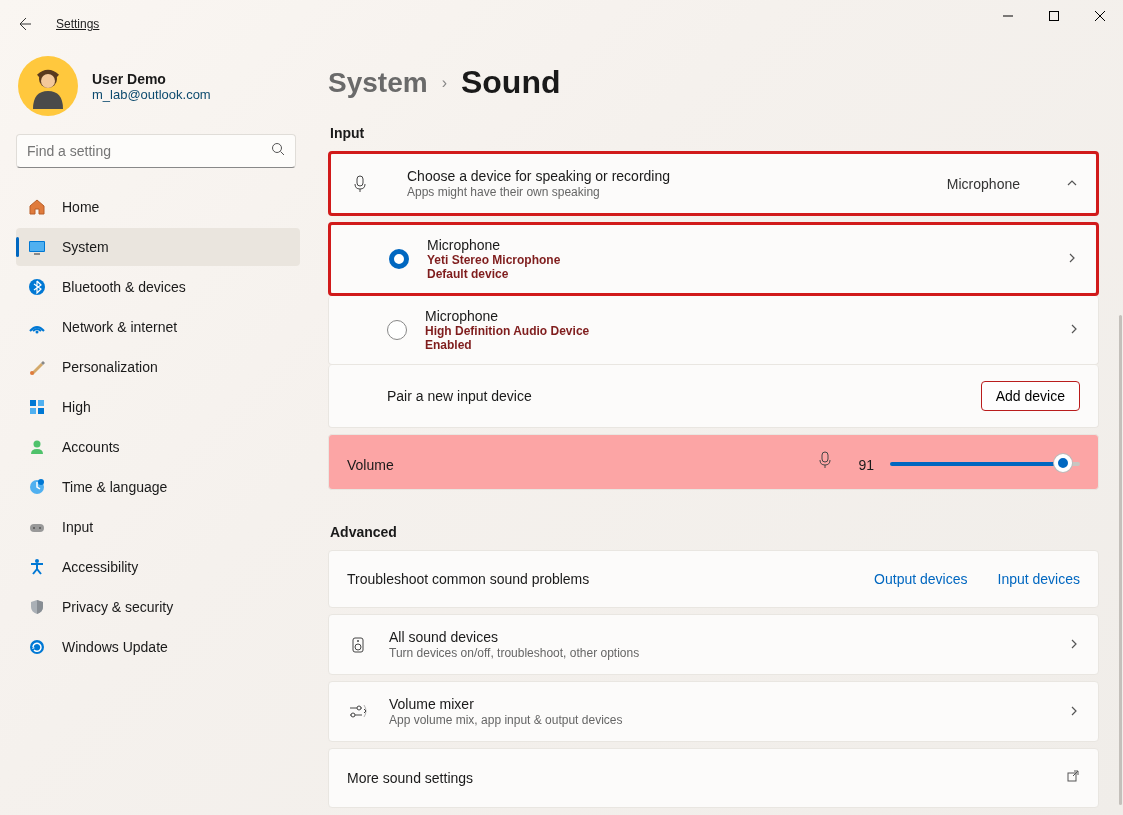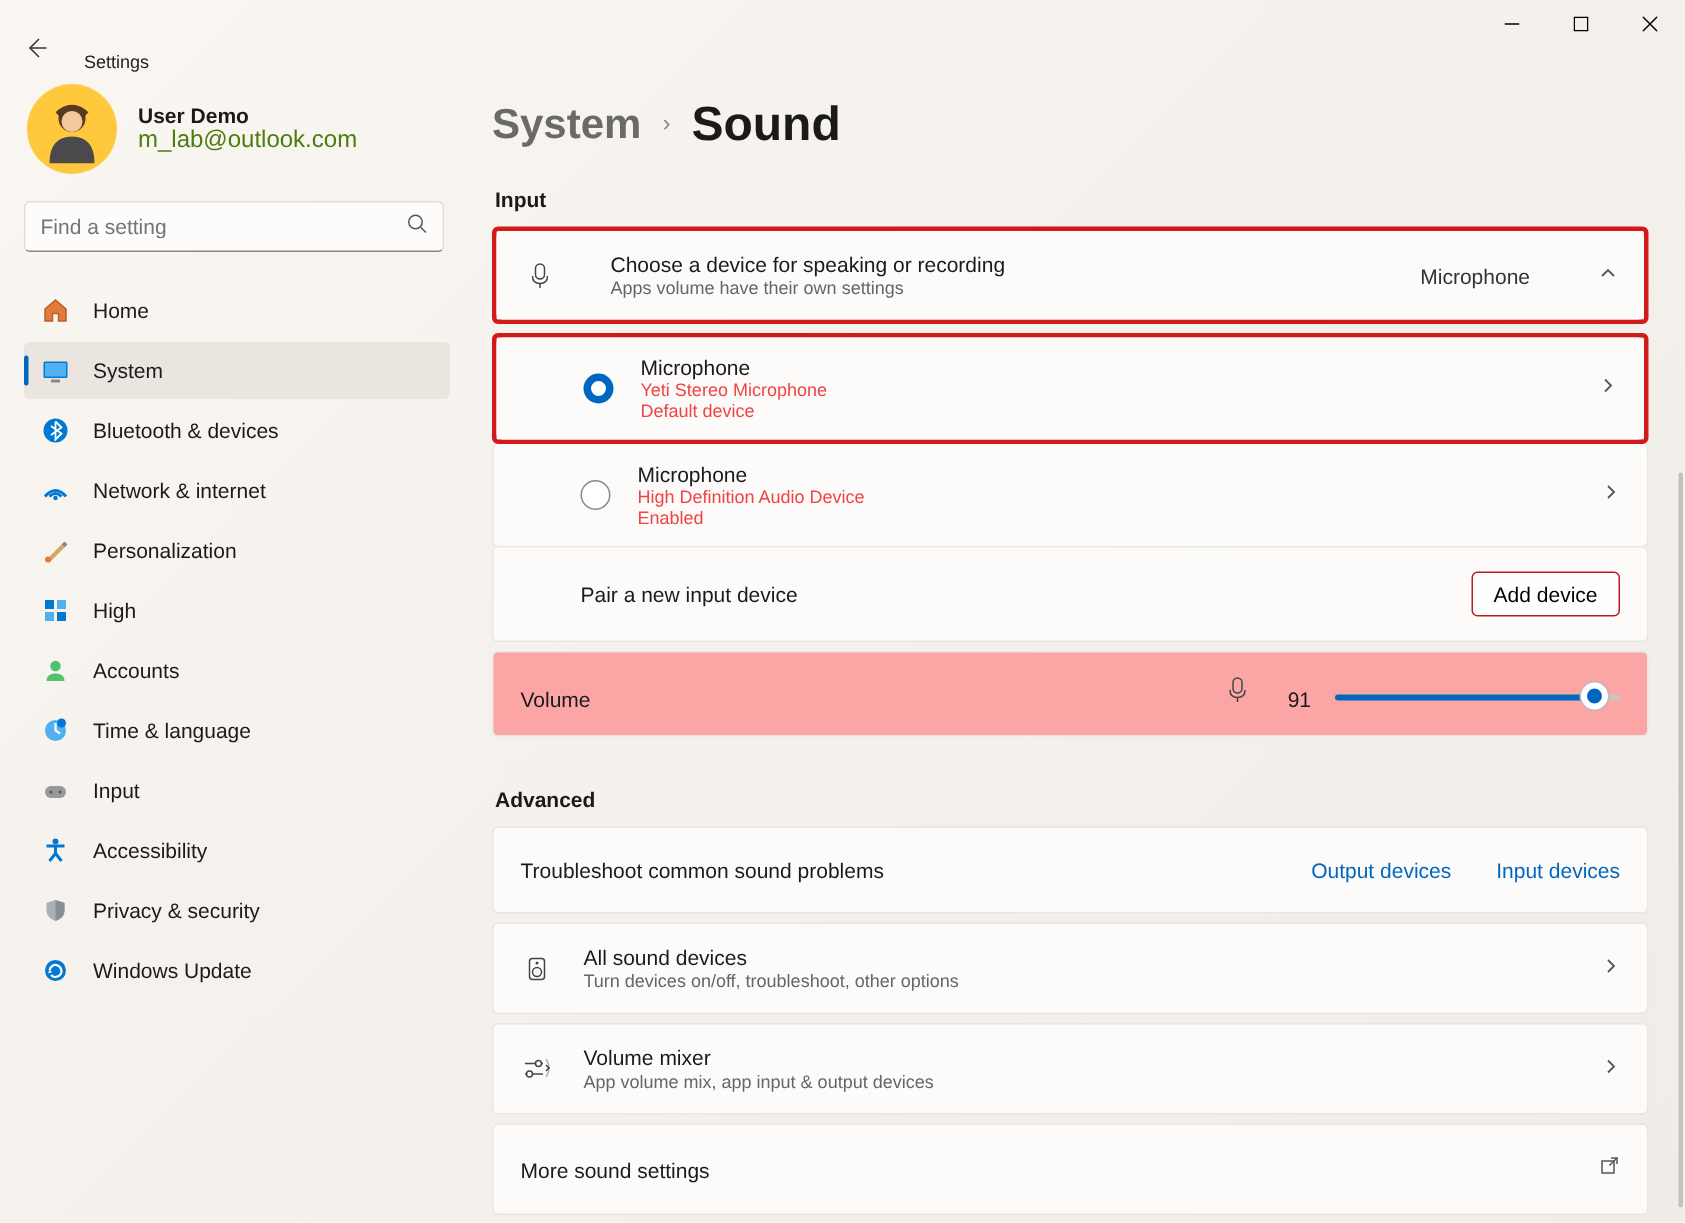--- a/index.html
+++ b/index.html
@@ -1,35 +1,35 @@
 <!DOCTYPE html>
 <html><head>
 <meta charset="utf-8">
 <style>
 * { box-sizing: border-box; margin: 0; padding: 0; font-family: "Segoe UI", sans-serif; }
 body { width: 1123px; height: 815px; overflow: hidden; background: linear-gradient(135deg, #faf6f2 0%, #f5f1ed 40%, #f0ede9 100%); color: #1a1a1a; position: relative; }
 
 
-.titlebar { height: 48px; display: flex; align-items: flex-end; padding: 0 8px; }
+.titlebar { height: 48px; display: flex; align-items: center; padding: 0 8px; text-decoration: underline; }
 .titlebar .back { width: 32px; height: 32px; display: flex; align-items: center; justify-content: center; cursor: pointer; }
 .titlebar .title { font-size: 12px; margin-left: 16px; color: #222; }
 .window-controls { position: absolute; top: 0; right: 0; display: flex; }
 .window-controls div { width: 46px; height: 32px; display: flex; align-items: center; justify-content: center; cursor: pointer; }
 
 
 .shell { display: flex; height: calc(100% - 48px); }
 .sidebar { width: 300px; padding: 8px 0 0 16px; }
 .content { flex: 1; padding: 16px 24px 0 28px; overflow-y: auto; }
 
 
 .user { display: flex; align-items: center; gap: 14px; margin-bottom: 18px; padding-left: 2px; }
 .avatar { width: 60px; height: 60px; border-radius: 50%; background: #ffc83d; display: flex; align-items: center; justify-content: center; }
 .avatar svg { width: 46px; height: 46px; }
 .user .name { font-size: 14px; font-weight: 600; }
-.user .email { font-size: 16px; color: #4d7c0f; }
+.user .email { font-size: 13px; color: #0c4a6e; }
 
 
 .search { position: relative; width: 280px; height: 34px; background: #fdfcfa; border: 1px solid #e0ddd8; border-bottom: 1px solid #888; border-radius: 4px; display: flex; align-items: center; padding: 0 10px; margin-bottom: 20px; }
 .search input { flex: 1; border: none; background: transparent; outline: none; font-size: 14px; color: #333; }
 .search .sicon { color: #555; }
 
 
 .nav { display: flex; flex-direction: column; gap: 2px; text-align: center; }
 .nav-item { display: flex; align-items: center; gap: 16px; height: 38px; padding: 0 12px; border-radius: 4px; cursor: pointer; font-size: 14px; position: relative; }
 .nav-item.selected { background: #eae5de; }
@@ -55,21 +55,21 @@
 .card .rtext { font-size: 14px; color: #333; margin-right: 10px; }
 .card .chev { color: #555; }
 
 .hl { border: 3px solid #d11a1a; border-radius: 4px; }
 
 .subcard { display: flex; align-items: center; padding: 12px 18px 12px 58px; gap: 18px; cursor: pointer; position: relative; border-top: none; }
 .radio { width: 20px; height: 20px; border-radius: 50%; border: 1px solid #888; background: #fff; flex-shrink: 0; position: relative; }
 .radio.checked { border: 5px solid #0067c0; }
 .subcard .stext { flex: 1; }
 .subcard .stitle { font-size: 14px; }
-.subcard .ssub { font-size: 12px; color: #ef4444; }
+.subcard .ssub { font-size: 12px; color: #7f1d1d; font-weight: bold; }
 .subcard .chev { color: #555; }
 
 .row { display: flex; align-items: center; padding: 16px 18px 16px 58px; gap: 28px; border-top: none; }
 .row .rtitle { flex: 1; font-size: 14px; }
 .btn { background: #fefefe; border: 1px solid #b91c1c; border-radius: 4px; padding: 6px 14px; font-size: 14px; cursor: pointer; }
 
 .volrow { background: #fca5a5; border: 1px solid #e9e6e1; border-radius: 4px; margin-top: 6px; padding: 16px 18px; display: flex; align-items: flex-end; gap: 16px; }
 .volrow .vlabel { flex: 1; font-size: 14px; }
 .volrow .vicon { color: #444; }
 .volrow .vval { font-size: 14px; width: 24px; text-align: right; }
@@ -274,21 +274,21 @@
       <div class="card" style="border:none;gap:36px;">
         <div class="lefticon">
           <svg width="18" height="18" viewBox="0 0 18 18">
               <rect x="6" y="1" width="6" height="10" rx="3" stroke="#444" fill="none"></rect>
               <path d="M4 9 Q4 14 9 14 Q14 14 14 9" stroke="#444" fill="none"></path>
               <line x1="9" y1="14" x2="9" y2="17" stroke="#444"></line>
             </svg>
         </div>
         <div class="ctext">
           <div class="ctitle">Choose a device for speaking or recording</div>
-          <div class="csub">Apps volume have their own settings</div>
+          <div class="csub">Apps might have their own speaking</div>
         </div>
         <div class="rtext">Microphone</div>
         <div class="chev"><svg width="12" height="12" viewBox="0 0 12 12">
               <path d="M2 8 L6 4 L10 8" stroke="#555" fill="none" stroke-width="1.2"></path>
             </svg></div>
       </div>
     </div>
 
     <div class="hl firstsub" style="margin-top:6px;">
       <div class="subcard" style="border:none;">

